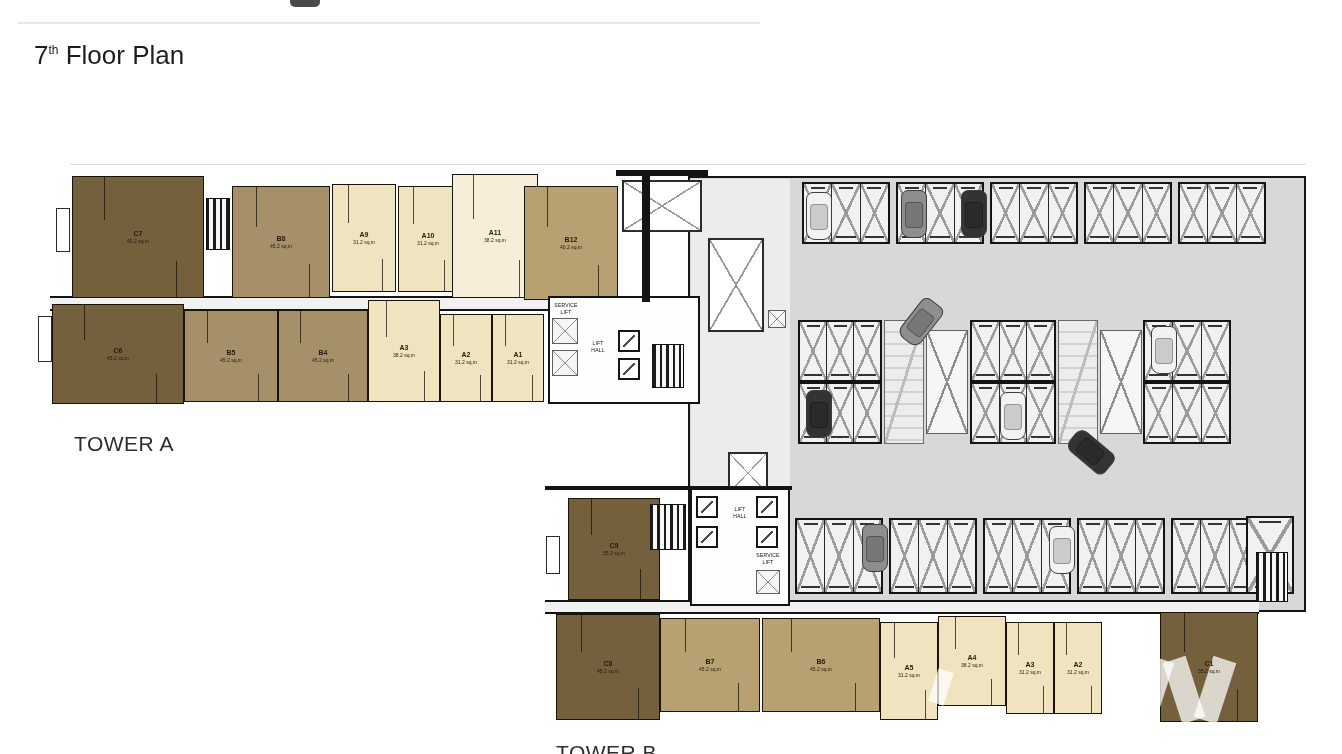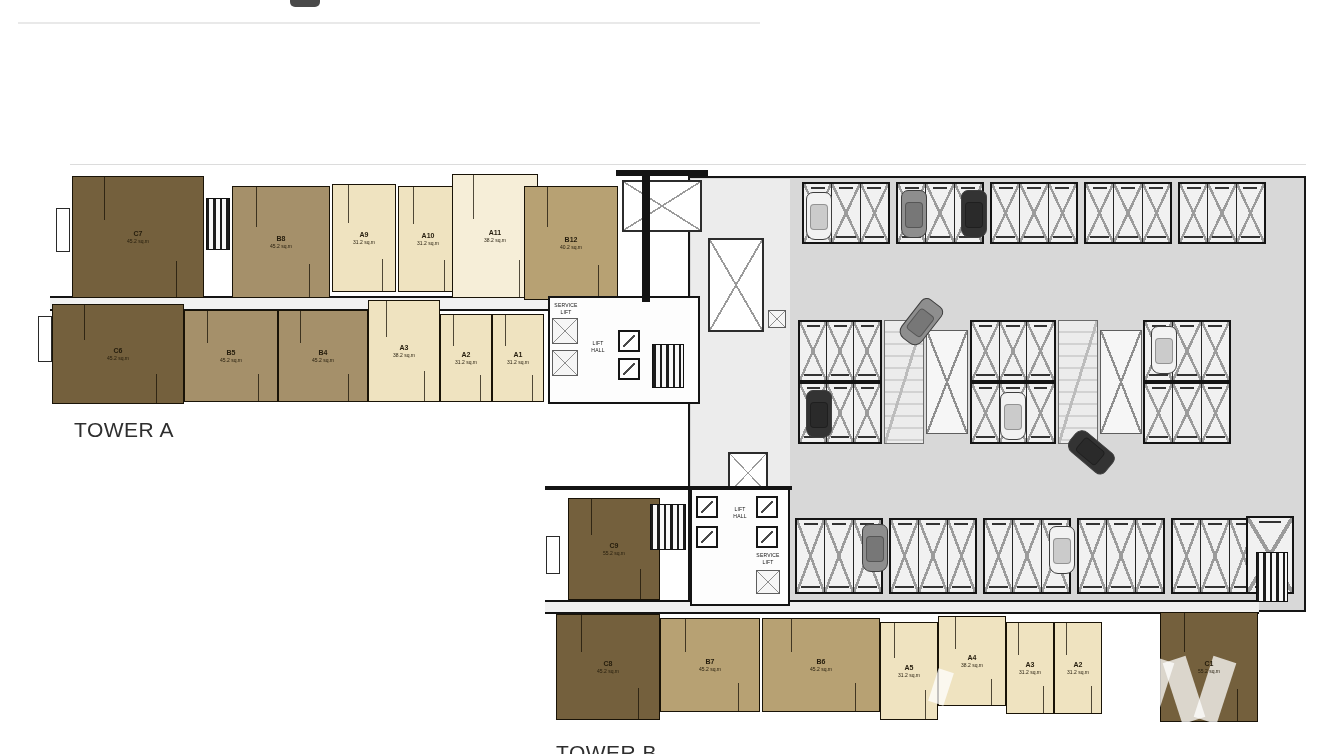--- a/index.html
+++ b/index.html
@@ -63,20 +63,21 @@
   .wall{position:absolute;background:#141414;}
   .balc{position:absolute;box-sizing:border-box;border:1.4px solid #2a2a2a;background:#fff;}
   .wm{position:absolute;background:rgba(255,255,255,.74);}
 </style>
 </head>
 <body>
 
 <div id="canvas">
   <div id="top-smudge"></div>
   <div id="rule-line"></div>
+  <div id="page-title"><span>7</span><sup>th</sup><span> Floor Plan</span></div>
 
   <div id="plan">
     <div id="plan-frame"></div>
   <div class="floor" style="left: 688px; top: 176px; width: 618px; height: 436px; background: rgb(216, 216, 216); border: 2.4px solid rgb(22, 22, 22);"></div>
       <div class="floor" style="left: 691px; top: 179px; width: 99px; height: 429px; background: rgb(236, 236, 236); border: none;"></div>
       <div class="corridor" style="left: 50px; top: 296px; width: 650px; height: 15px;"></div>
       <div class="corridor" style="left: 545px; top: 600px; width: 714px; height: 14px;"></div>
       <div class="stall-group" style="left: 802px; top: 182px; width: 88px; height: 62px;">
         <div class="stall"></div>
         <div class="stall"></div>
@@ -332,15 +333,15 @@
 LIFT</div>
       <div class="wall" style="left: 642px; top: 176px; width: 8px; height: 126px;"></div>
       <div class="wall" style="left: 616px; top: 170px; width: 92px; height: 6px;"></div>
       <div class="wall" style="left: 545px; top: 486px; width: 247px; height: 4px;"></div>
       <div class="wm" style="left: 1141px; top: 658px; width: 24px; height: 64px; transform: rotate(18deg);"></div>
       <div class="wm" style="left: 1172px; top: 658px; width: 24px; height: 64px; transform: rotate(-18deg);"></div>
       <div class="wm" style="left: 1203px; top: 658px; width: 24px; height: 64px; transform: rotate(18deg);"></div>
       <div class="wm" style="left: 933px; top: 670px; width: 16px; height: 34px; transform: rotate(18deg);"></div>
     </div>
 
-  <div class="tower-label" style="left:74px;top:418px;">TOWER A</div>
+  <div class="tower-label" style="left:74px;top:432px;">TOWER A</div>
   <div class="tower-label" style="left:556px;top:741px;">TOWER B</div>
 </div>
 
 </body></html>

